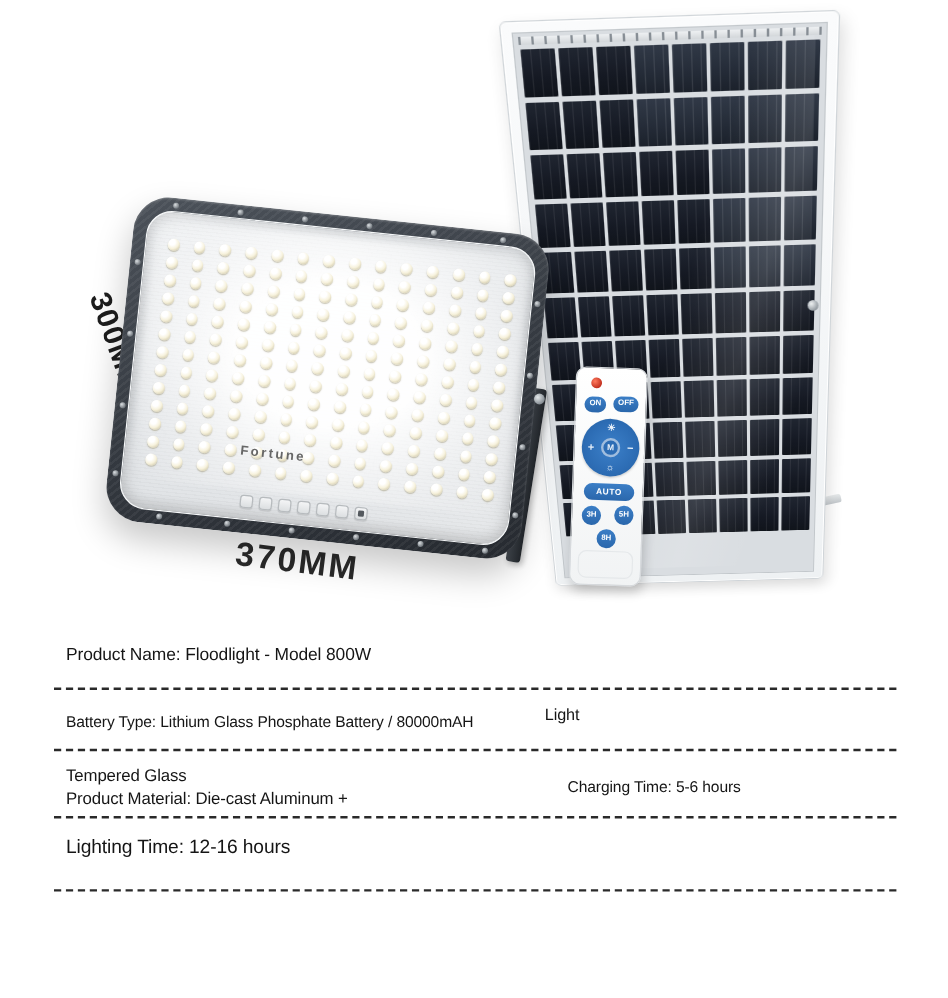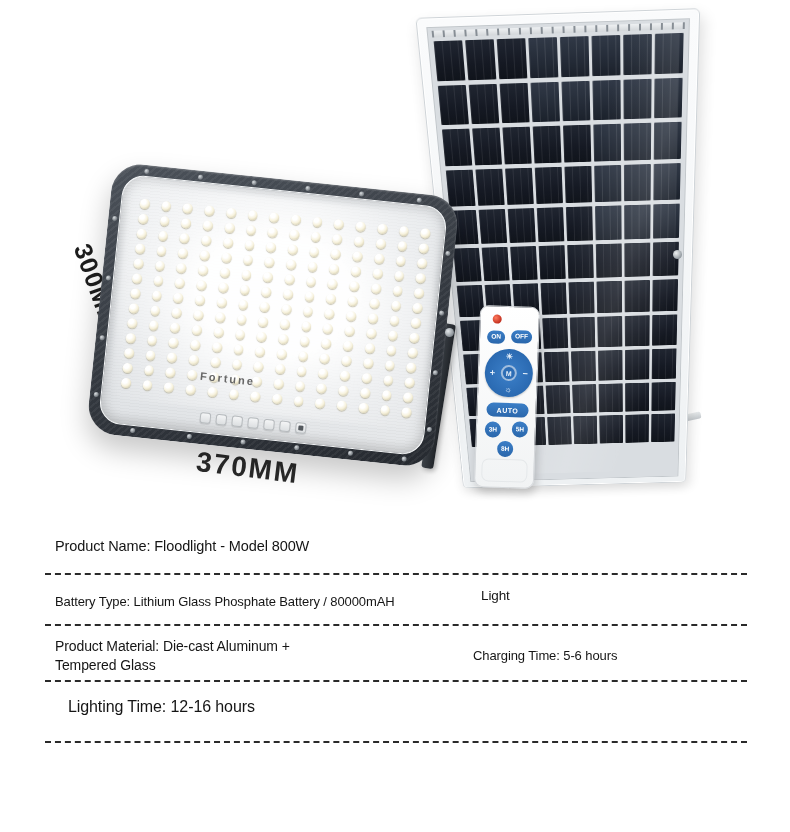--- a/index.html
+++ b/index.html
@@ -183,27 +183,27 @@
   .dim-370 { left:196px; top:452px; font-size:28px; letter-spacing:2px; color:#2a2a2a; transform:rotate(7deg); }
 
   
   .specs { position:absolute; inset:0; z-index:7; color:#151515; font-weight:400; }
   .specs > div { position:absolute; white-space:nowrap; letter-spacing:-.1px; }
   .dash { left:45px; width:702px; height:0; border-top:2px dashed #2a2a2a; }
   .d1 { top:573px; } .d2 { top:624px; } .d3 { top:680px; } .d4 { top:741px; }
   .r1-left  { left:55px;  top:538px; font-size:14.5px; }
   .r1-right { left:473px; top:539px; font-size:13.5px; }
   .r2-left  { left:55px;  top:594px; font-size:13px; }
-  .r2-right { left:481px; top:588px; display:flex; align-items:baseline; gap:20px;justify-content:flex-end; }
+  .r2-right { left:454px; top:588px; display:flex; align-items:baseline; gap:20px;justify-content:flex-end; }
   .ls-label { font-size:13.5px; }
   .ls-value { font-size:18px; letter-spacing:-.3px; }
   .r3-left  { left:55px;  top:637px; font-size:14px; line-height:19px; white-space:normal; width:360px; }
   .r3-left span { display:block; }
   .r3-right { left:473px; top:648px; font-size:13px; }
-  .r4-left  { left:55px;  top:698px; font-size:16px;margin-left:13px; }
+  .r4-left  { left:55px;  top:698px; font-size:16px; }
   .r4-right { left:473px; top:700px; font-size:13.5px; }
 </style>
 </head>
 <body>
 
 <div class="stage">
 
   <div class="stand-leg"></div>
   <div class="stand-foot"></div>
 
@@ -564,22 +564,22 @@
     <div class="r1-left">Product Name: Floodlight - Model 800W</div>
     <div class="dash d1"></div>
 
     <div class="r2-left">Battery Type: Lithium Glass Phosphate Battery / 80000mAH</div>
     <div class="r2-right">
       <span class="ls-label">Light</span>
     </div>
     <div class="dash d2"></div>
 
     <div class="r3-left">
+      <span>Tempered Glass</span>
       <span>Product Material: Die-cast Aluminum +</span>
-      <span>Tempered Glass</span>
     </div>
     <div class="r3-right">Charging Time: 5-6 hours</div>
     <div class="dash d3"></div>
 
     <div class="r4-left">Lighting Time: 12-16 hours</div>
     <div class="dash d4"></div>
   </div>
 
 </div>
 

